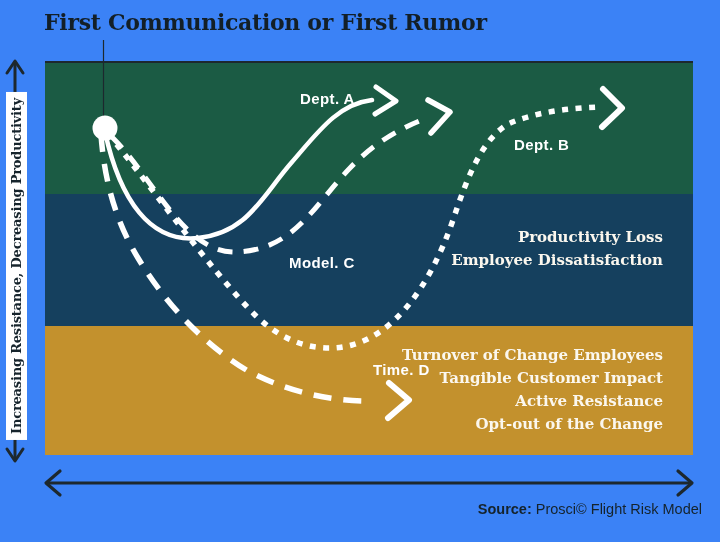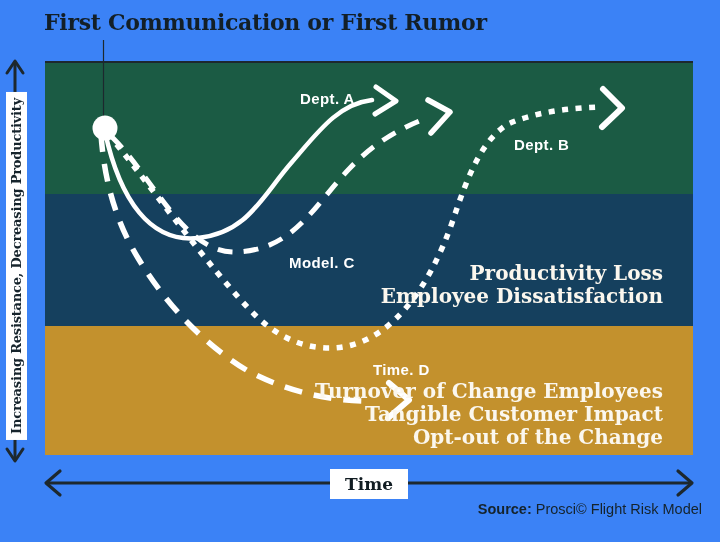--- a/index.html
+++ b/index.html
@@ -19,23 +19,22 @@
     border-top:2px solid #1d282e;
   }
   .band{width:648px;}
   .band.green{height:131px;background:#1b5b44;}
   .band.navy{height:132px;background:#15405e;}
   .band.gold{height:129px;background:#c3912d;}
 
   .zone-labels{
     position:absolute;right:57px;text-align:right;
     font-family:"DejaVu Serif",serif;font-weight:bold;
-    font-size:20px;line-height:23px;color:#fbf7ee;z-index:3;
+    font-size:15px;line-height:23px;color:#fbf7ee;z-index:3;
     white-space:nowrap;
-    margin-top:36px;
   }
   .zone-mid{top:226px;}
   .zone-bot{top:344px;}
 
   .dept{
     position:absolute;z-index:3;color:#ffffff;
     font-size:15px;font-weight:bold;letter-spacing:0.4px;
     white-space:nowrap;
   }
   .dept-a{left:264px;top:90px;margin-left:36px;}
@@ -115,26 +114,24 @@
   <div class="dept dept-d">Time. D</div>
 
   <div class="zone-labels zone-mid">
     <div>Productivity Loss</div>
     <div>Employee Dissatisfaction</div>
   </div>
 
   <div class="zone-labels zone-bot">
     <div>Turnover of Change Employees</div>
     <div>Tangible Customer Impact</div>
+    <div>Active Resistance</div>
     <div>Opt-out of the Change</div>
   </div>
 
   <div class="y-axis-label">Increasing Resistance, Decreasing Productivity</div>
 
-  <div class="time-box">
-    <span>Time</span>
-  </div>
 
   <div class="source">
     <span class="src-prefix">Source:</span><span> Prosci© Flight Risk Model</span>
   </div>
 
 </div>
 
 </body></html>

